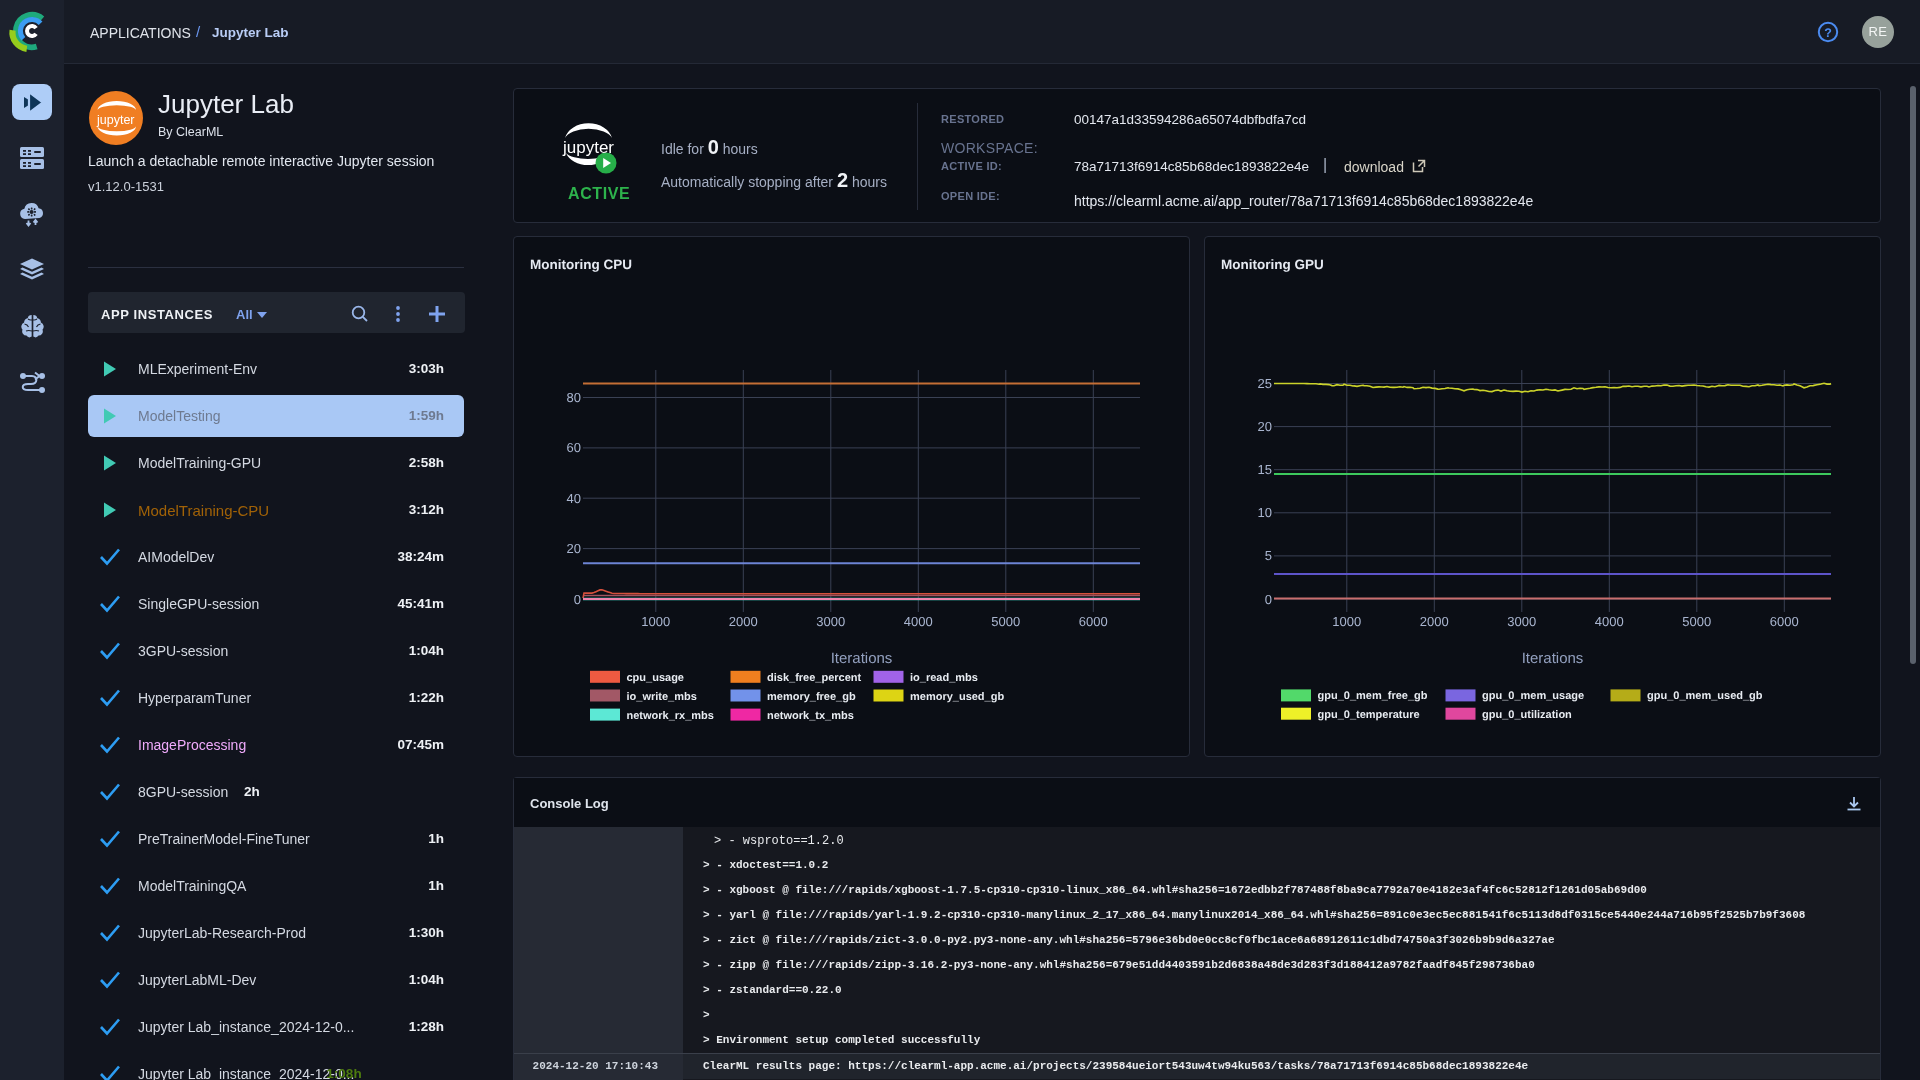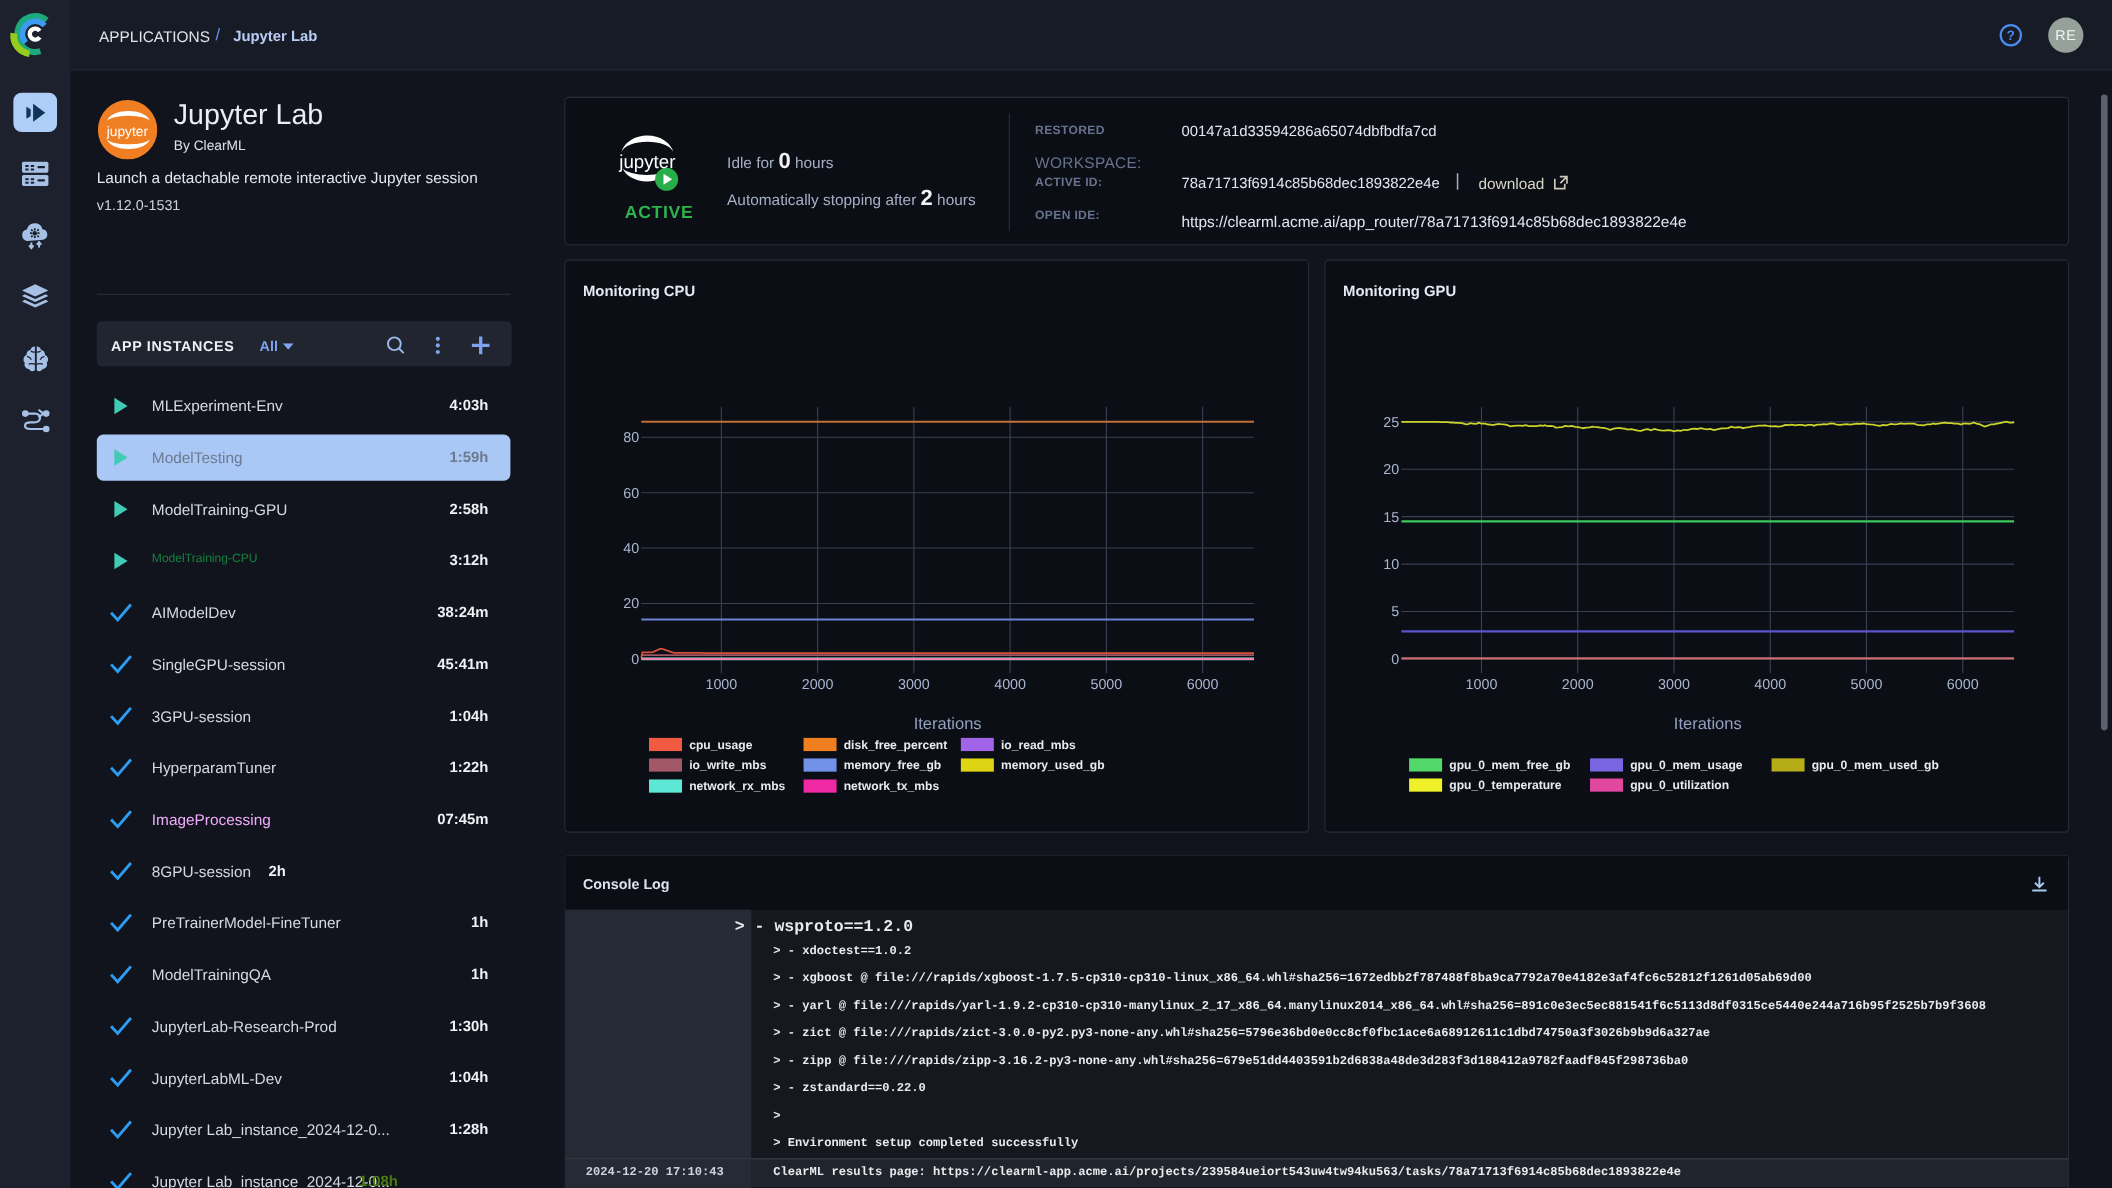--- a/index.html
+++ b/index.html
@@ -120,36 +120,36 @@
       <circle cx="6" cy="16" r="1.9"></circle>
     </g>
   </svg>
 <svg class="abs" style="left:427px;top:304px" width="20" height="20" viewBox="0 0 20 20">
 <path d="M 10 2 L 10 18 M 2 10 L 18 10" stroke="#7fa3ee" stroke-width="3"></path>
   </svg>
 <svg class="abs" style="left:103px;top:361px" width="14" height="16" viewBox="0 0 14 16">
     <path d="M 1 0.5 L 1 15.5 L 13 8 Z" fill="#41cab4"></path>
   </svg>
 <div class="abs" style="left:138px;top:361px;font-size:14px;color:#d4d9e2">MLExperiment-Env</div>
-<div class="abs" style="left:244px;top:361px;width:200px;text-align:right;font-size:13.5px;font-weight:bold;color:#eef1f5">4:03h</div>
+<div class="abs" style="left:244px;top:361px;width:200px;text-align:right;font-size:13.5px;font-weight:bold;color:#eef1f5">3:03h</div>
 <div class="abs" style="left:88px;top:395px;width:376px;height:42px;background:#a9c8f5;border-radius:6px"></div>
 <svg class="abs" style="left:103px;top:408px" width="14" height="16" viewBox="0 0 14 16">
     <path d="M 1 0.5 L 1 15.5 L 13 8 Z" fill="#41cab4"></path>
   </svg>
 <div class="abs" style="left:138px;top:408px;font-size:14px;color:#6e7a90">ModelTesting</div>
 <div class="abs" style="left:244px;top:408px;width:200px;text-align:right;font-size:13.5px;font-weight:bold;color:#6e7a90">1:59h</div>
 <svg class="abs" style="left:103px;top:455px" width="14" height="16" viewBox="0 0 14 16">
     <path d="M 1 0.5 L 1 15.5 L 13 8 Z" fill="#41cab4"></path>
   </svg>
 <div class="abs" style="left:138px;top:455px;font-size:14px;color:#d4d9e2">ModelTraining-GPU</div>
 <div class="abs" style="left:244px;top:455px;width:200px;text-align:right;font-size:13.5px;font-weight:bold;color:#eef1f5">2:58h</div>
 <svg class="abs" style="left:103px;top:502px" width="14" height="16" viewBox="0 0 14 16">
     <path d="M 1 0.5 L 1 15.5 L 13 8 Z" fill="#41cab4"></path>
   </svg>
-<div class="abs" style="left:138px;top:502px;font-size:11px;color:#15803d">ModelTraining-CPU</div>
+<div class="abs" style="left:138px;top:502px;font-size:15px;color:#a16207">ModelTraining-CPU</div>
 <div class="abs" style="left:244px;top:502px;width:200px;text-align:right;font-size:13.5px;font-weight:bold;color:#eef1f5">3:12h</div>
 <svg class="abs" style="left:99px;top:547px" width="22" height="20" viewBox="0 0 22 20">
     <path d="M 2 10 L 8 16.5 L 20 2.5" fill="none" stroke="#2d9df3" stroke-width="2.6"></path>
   </svg>
 <div class="abs" style="left:138px;top:549px;font-size:14px;color:#d4d9e2">AIModelDev</div>
 <div class="abs" style="left:244px;top:549px;width:200px;text-align:right;font-size:13.5px;font-weight:bold;color:#eef1f5">38:24m</div>
 <svg class="abs" style="left:99px;top:594px" width="22" height="20" viewBox="0 0 22 20">
     <path d="M 2 10 L 8 16.5 L 20 2.5" fill="none" stroke="#2d9df3" stroke-width="2.6"></path>
   </svg>
 <div class="abs" style="left:138px;top:596px;font-size:14px;color:#d4d9e2">SingleGPU-session</div>
@@ -322,21 +322,21 @@
     <text x="278.0" y="481.7" font-size="11" font-weight="bold" fill="#e8ecf2" font-family="Liberation Sans">gpu_0_utilization</text>
   </svg>
 <div class="abs" style="left:513px;top:777px;width:1368px;height:303px;background:#16181f;border:1px solid #272c3a;border-radius:4px 4px 0 0;border-bottom:none"></div>
 <div class="abs" style="left:514px;top:778px;width:1366px;height:49px;background:#0b0e15"></div>
 <div class="abs" style="left:530px;top:796px;font-size:13px;font-weight:bold;color:#dfe4ec">Console Log</div>
 <svg class="abs" style="left:1845px;top:795px" width="18" height="18" viewBox="0 0 18 18">
 <path d="M 9 2 L 9 11 M 5 7.5 L 9 11.5 L 13 7.5" fill="none" stroke="#a9c7f0" stroke-width="1.8"></path>
 <path d="M 2.5 14.5 L 15.5 14.5" stroke="#a9c7f0" stroke-width="1.8"></path>
   </svg>
 <div class="abs" style="left:514px;top:827px;width:169px;height:253px;background:#262a34"></div>
-<div class="abs mono" style="left:668px;top:834px;font-size:15px;font-weight:bold;color:#e9ebee;white-space:pre">&gt; - wsproto==1.2.0</div>
+<div class="abs mono" style="left:714px;top:834px;font-size:12px;font-weight:normal;color:#e9ebee;white-space:pre">&gt; - wsproto==1.2.0</div>
 <div class="abs mono" style="left:703px;top:859px;font-size:11px;font-weight:bold;color:#e9ebee;white-space:pre">&gt; - xdoctest==1.0.2</div>
 <div class="abs mono" style="left:703px;top:884px;font-size:11px;font-weight:bold;color:#e9ebee;white-space:pre">&gt; - xgboost @ file:///rapids/xgboost-1.7.5-cp310-cp310-linux_x86_64.whl#sha256=1672edbb2f787488f8ba9ca7792a70e4182e3af4fc6c52812f1261d05ab69d00</div>
 <div class="abs mono" style="left:703px;top:909px;font-size:11px;font-weight:bold;color:#e9ebee;white-space:pre">&gt; - yarl @ file:///rapids/yarl-1.9.2-cp310-cp310-manylinux_2_17_x86_64.manylinux2014_x86_64.whl#sha256=891c0e3ec5ec881541f6c5113d8df0315ce5440e244a716b95f2525b7b9f3608</div>
 <div class="abs mono" style="left:703px;top:934px;font-size:11px;font-weight:bold;color:#e9ebee;white-space:pre">&gt; - zict @ file:///rapids/zict-3.0.0-py2.py3-none-any.whl#sha256=5796e36bd0e0cc8cf0fbc1ace6a68912611c1dbd74750a3f3026b9b9d6a327ae</div>
 <div class="abs mono" style="left:703px;top:959px;font-size:11px;font-weight:bold;color:#e9ebee;white-space:pre">&gt; - zipp @ file:///rapids/zipp-3.16.2-py3-none-any.whl#sha256=679e51dd4403591b2d6838a48de3d283f3d188412a9782faadf845f298736ba0</div>
 <div class="abs mono" style="left:703px;top:984px;font-size:11px;font-weight:bold;color:#e9ebee;white-space:pre">&gt; - zstandard==0.22.0</div>
 <div class="abs mono" style="left:703px;top:1009px;font-size:11px;font-weight:bold;color:#e9ebee;white-space:pre">&gt;</div>
 <div class="abs mono" style="left:703px;top:1034px;font-size:11px;font-weight:bold;color:#e9ebee;white-space:pre">&gt; Environment setup completed successfully</div>
 <div class="abs" style="left:514px;top:1053px;width:1366px;height:26px;background:#20242c;border-top:1px solid #3a3f4a"></div>
 <div class="abs" style="left:514px;top:1054px;width:169px;height:25px;background:#262a34"></div>

